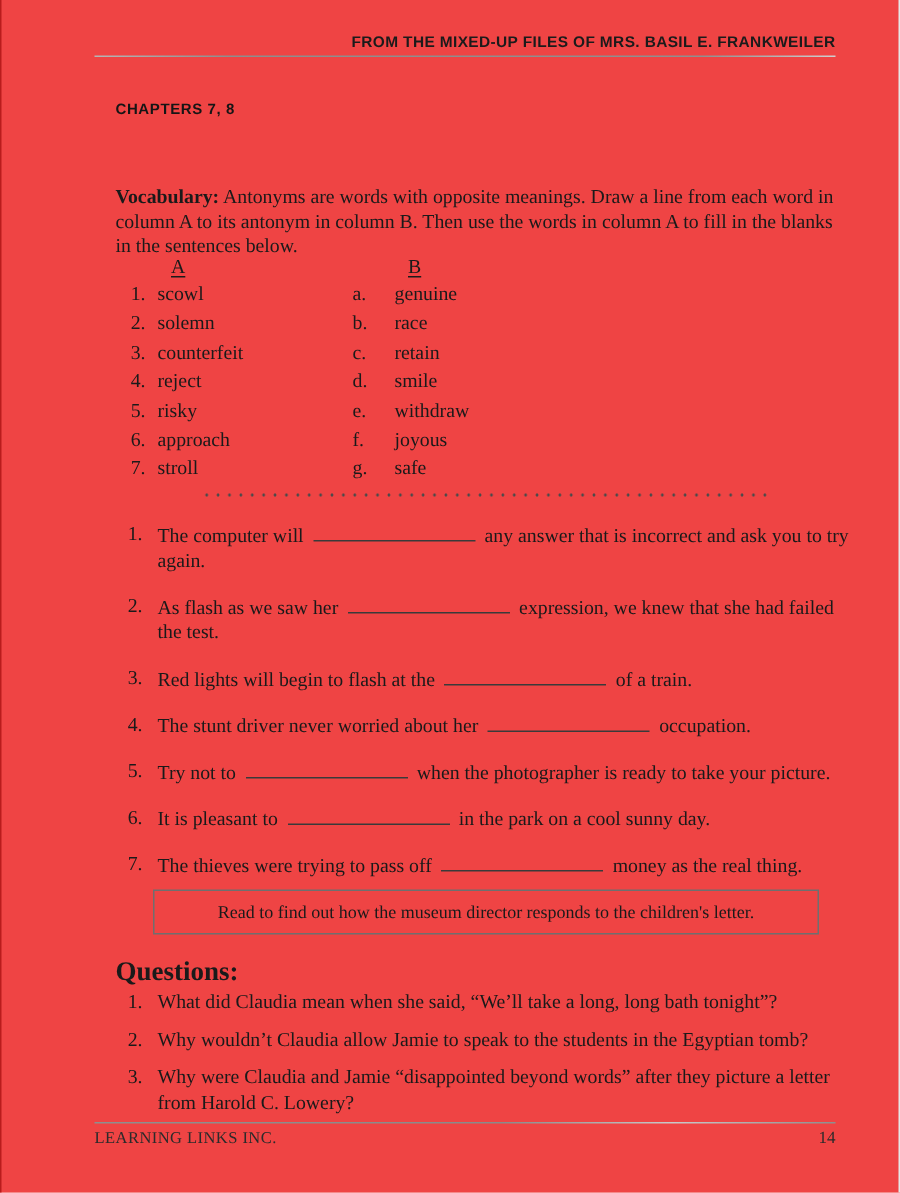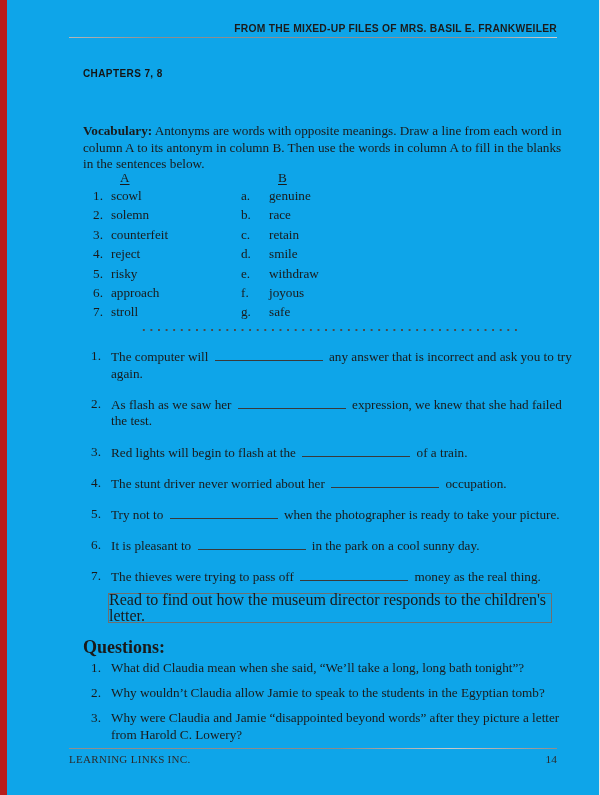--- a/index.html
+++ b/index.html
@@ -12,22 +12,22 @@
     height: 795px;
     position: relative;
     font-family: "Liberation Serif", serif;
     color: #1a1a1a;
     overflow: hidden;
   }
 
   .page {
     position: absolute;
     inset: 0;
-    background: #0ea5e9;
-    border-left: 7px solid #b91c1c;
+    background: #ef4444;
+    border-left: 1px solid #b91c1c;
     border-right: 1px solid #e6e6e6;
     box-sizing: border-box;
   }
 
   
   .header {
     position: absolute;
     left: 62px;
     right: 42px;
     top: 22px;
@@ -158,21 +158,21 @@
     top: 593px;
     width: 444px;
     height: 30px;
     border: 1px solid #6f6f6f;
     box-sizing: border-box;
     display: flex;
     align-items: center;
     justify-content: center;
   }
   .prompt-text {
-    font-size: 16px;
+    font-size: 12px;
     line-height: 16px;
     color: #1a1a1a;
   }
 
   
   .questions-heading {
     position: absolute;
     left: 76px;
     top: 637px;
     font-size: 18px;

